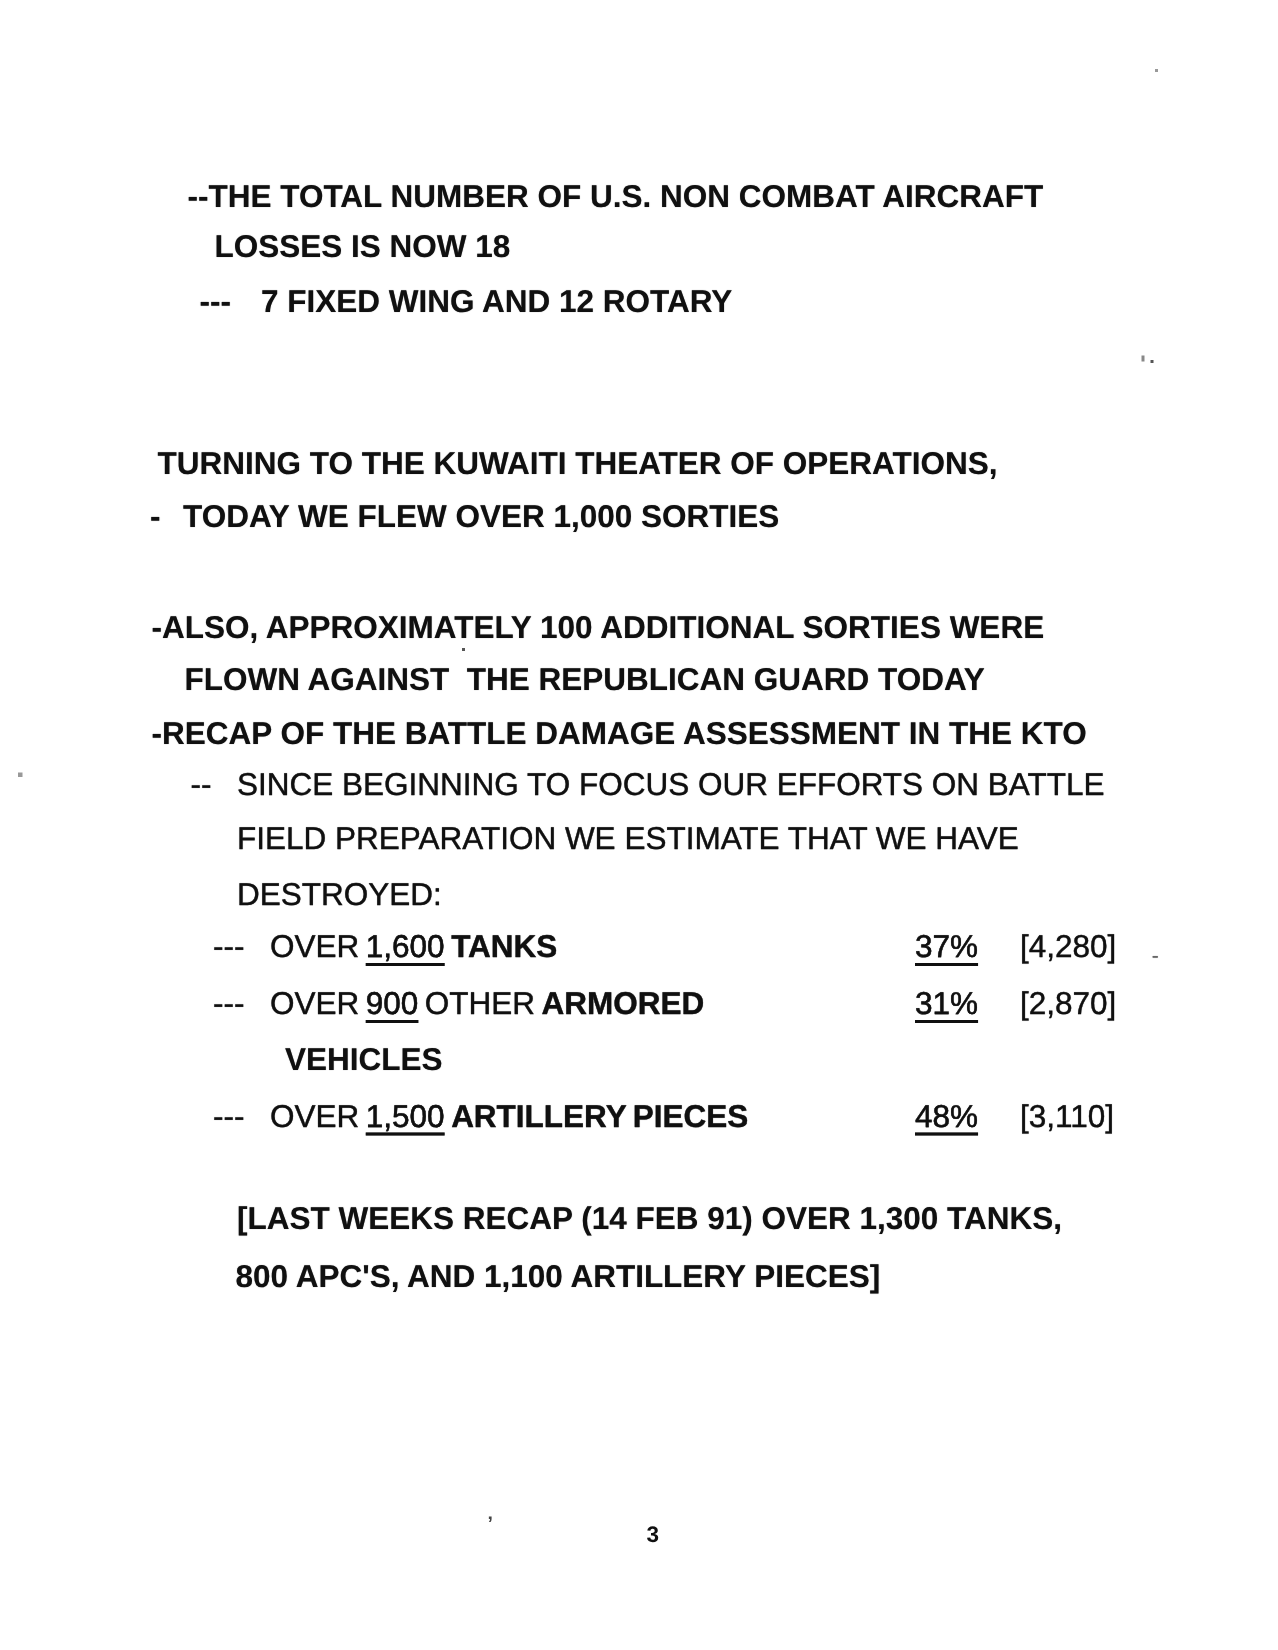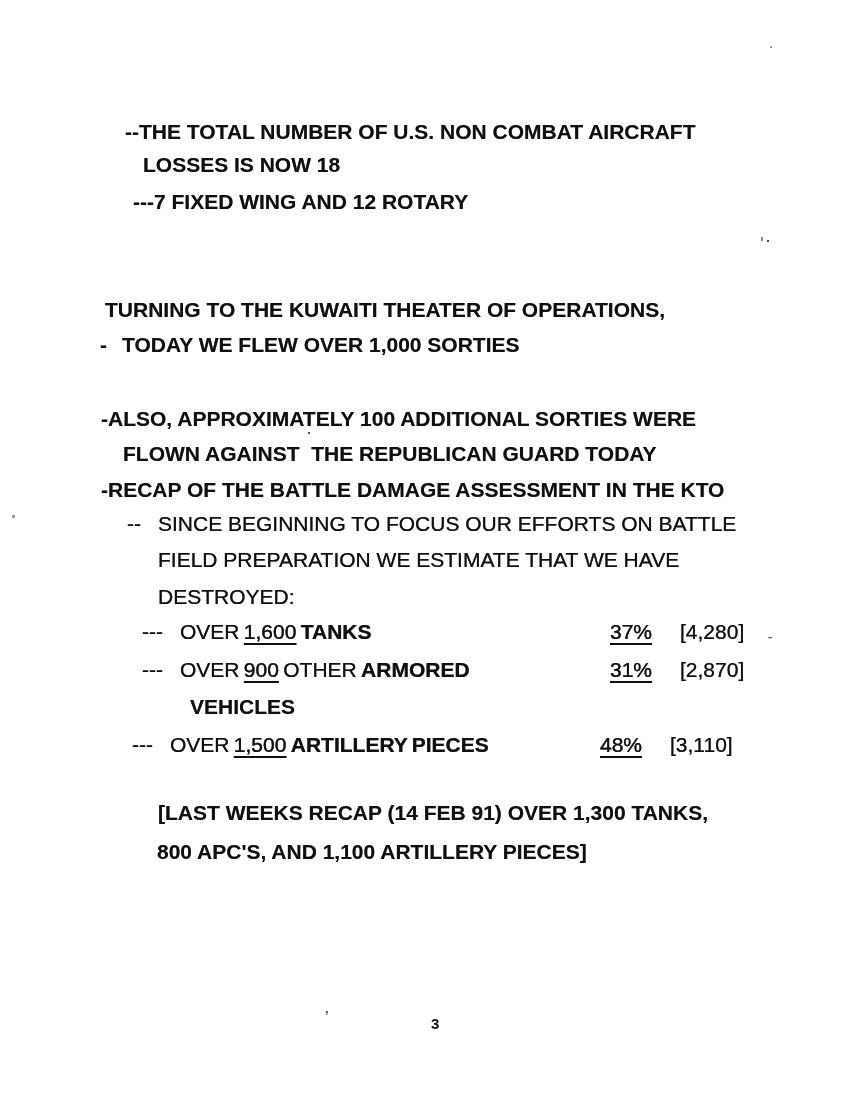--- a/index.html
+++ b/index.html
@@ -5,21 +5,21 @@
   html,body{margin:0;padding:0;background:#ffffff;}
   body{width:852px;height:1100px;position:relative;overflow:hidden;
        font-family:"Liberation Sans","DejaVu Sans",sans-serif;color:#101010;}
   .page{position:absolute;inset:0;background:#fff;}
   .line{position:absolute;white-space:pre;font-size:21px;line-height:1;
         text-shadow:0 0 .6px rgba(0,0,0,.55);}
   .b{font-weight:700;}
   .rg{font-weight:400;-webkit-text-stroke:.2px;}
   .u{text-decoration:underline;text-decoration-thickness:2px;text-underline-offset:4px;text-align:right;}
   .ib{display:inline-block;} .m14{} .m15{margin-left:15px;}
-  .m17{margin-left:17px;} .m18{} .m20{}
+  .m17{margin-left:17px;} .m18{} .m20{margin-left:20px;}
   .row{word-spacing:-1.5px;}
   .col{position:absolute;top:0;white-space:pre;}
   .pct{left:468px;} .tot{left:538px;}
   .itm{font-weight:700;}
   .trail{position:absolute;left:626px;top:9px;font-size:13px;color:#666;font-weight:400;}
   .pgnum{position:absolute;font-size:15px;font-weight:700;}
   .stray{position:absolute;font-size:13px;color:#444;font-weight:700;}
   .speck{position:absolute;background:#777;}
 </style>
 </head>
@@ -42,21 +42,21 @@
   <div class="line b" style="top:479px;left:101px"><span>-</span><span class="ib m14">RECAP OF THE BATTLE DAMAGE ASSESSMENT IN THE KTO</span></div>
   <div class="line rg" style="top:549px;left:158px">FIELD PREPARATION WE ESTIMATE THAT WE HAVE</div>
   <div class="line rg" style="top:586px;left:158px">DESTROYED:</div>
 
   <div class="line rg row" style="top:621px;left:142px"><span>---</span><span class="ib m17">OVER</span> <span class="u">1,600</span> <span class="itm">TANKS</span><span class="col pct u">37%</span><span class="col tot">[4,280]</span><span class="trail">-</span></div>
 
   <div class="line rg row" style="top:659px;left:142px"><span>---</span><span class="ib m17">OVER</span> <span class="u">900</span> <span>OTHER</span> <span class="itm">ARMORED</span><span class="col pct u">31%</span><span class="col tot">[2,870]</span></div>
 
   <div class="line b" style="top:696px;left:190px">VEHICLES</div>
 
-  <div class="line rg row" style="top:734px;left:132px"><span>---</span><span class="ib m17">OVER</span> <span class="u">1,500</span> <span class="itm">ARTILLERY PIECES</span><span class="col pct u">48%</span><span class="col tot">[3,110]</span></div>
+  <div class="line rg row" style="top:734px;left:142px"><span>---</span><span class="ib m17">OVER</span> <span class="u">1,500</span> <span class="itm">ARTILLERY PIECES</span><span class="col pct u">48%</span><span class="col tot">[3,110]</span></div>
 
   <div class="line b" style="top:802px;left:158px">[LAST WEEKS RECAP (14 FEB 91) OVER 1,300 TANKS,</div>
   <div class="line b" style="top:841px;left:157px">800 APC'S, AND 1,100 ARTILLERY PIECES]</div>
 
   <div class="stray" style="top:1008px;left:325px">’</div>
   <div class="pgnum" style="top:1015px;left:431px">3</div>
 
   <div class="speck" style="left:770px;top:46px;width:2px;height:2px;background:#999"></div>
   <div class="speck" style="left:308px;top:432px;width:2px;height:2px;background:#555"></div>
   <div class="speck" style="left:761px;top:237px;width:2px;height:4px;background:#888"></div>

